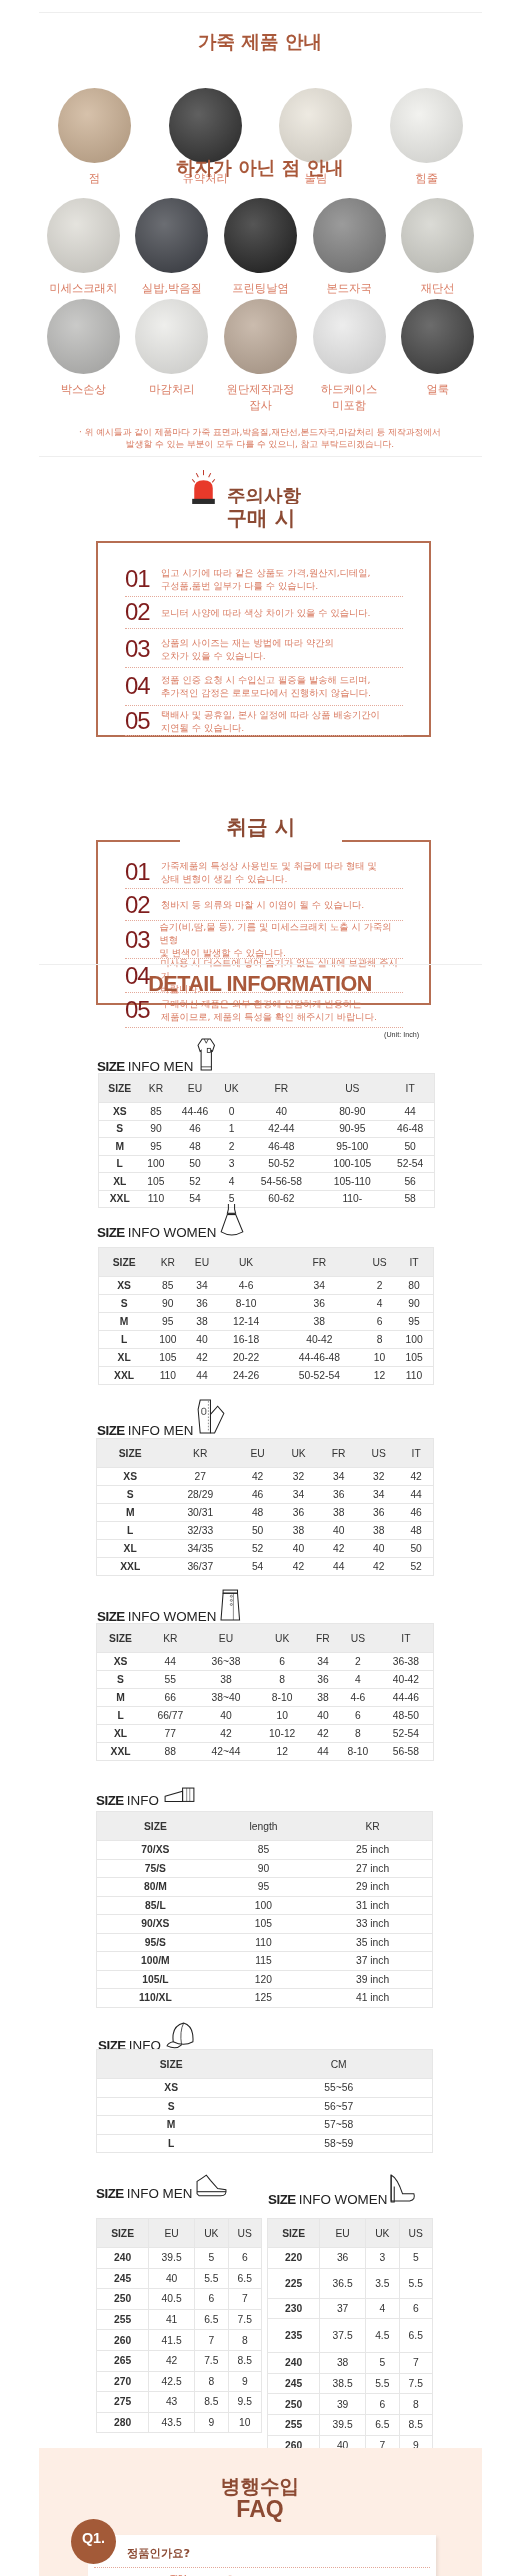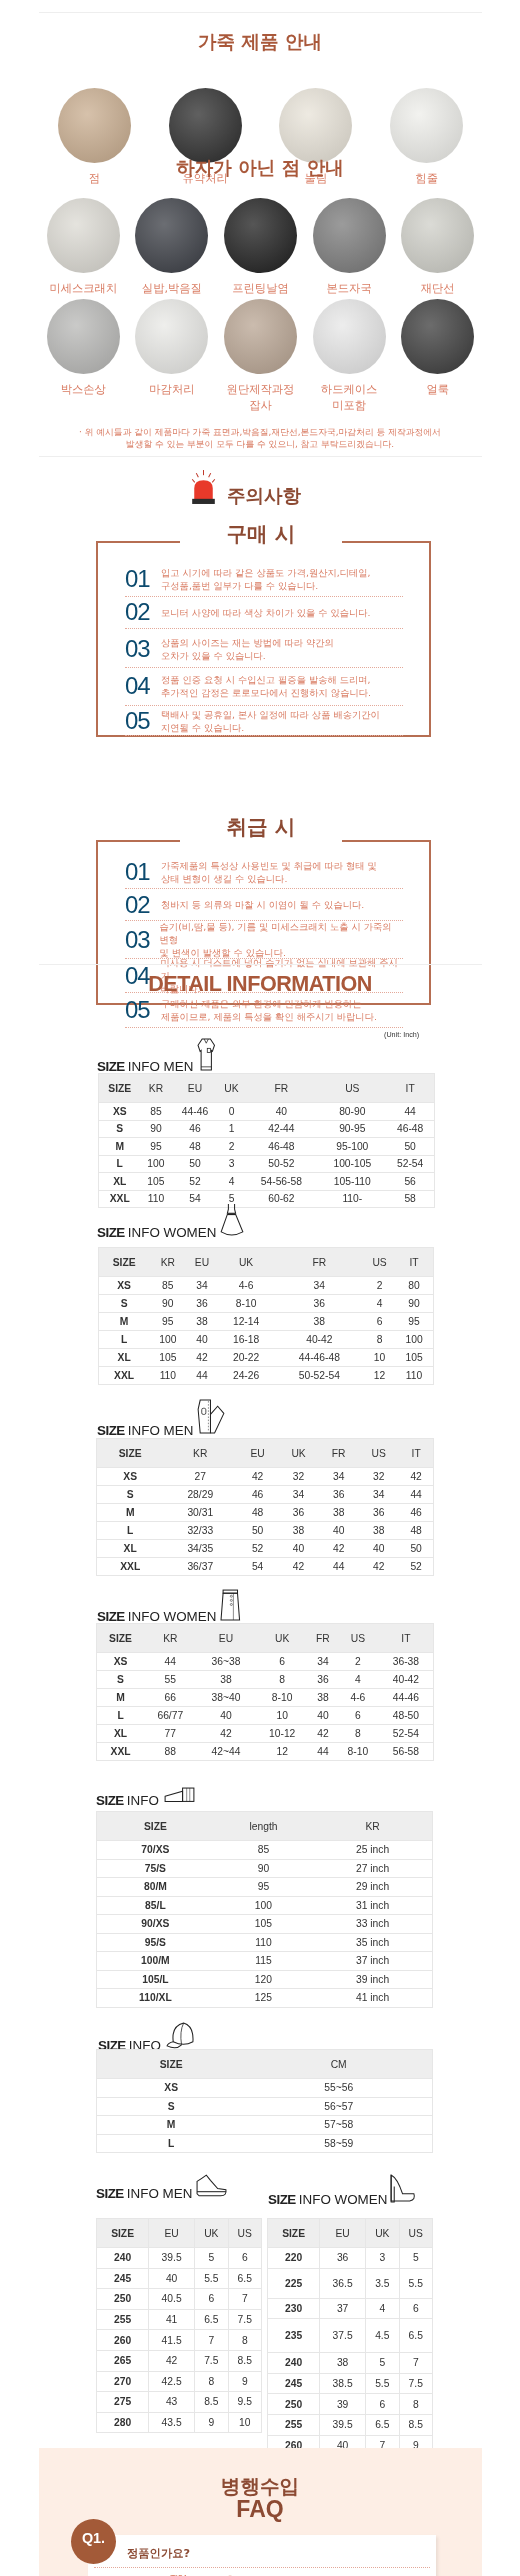--- a/index.html
+++ b/index.html
@@ -11,21 +11,21 @@
   .circle-row { position: absolute; left: 39px; width: 443px; display: flex; justify-content: space-around; }
   .circle-item { width: 89px; display: flex; flex-direction: column; align-items: center; }
   .oval { width: 73px; height: 73px; border-radius: 50%; overflow: hidden; }
   .circle-label { margin-top: 8.2px; color: #d97b62; font-size: 11.3px; text-align: center; line-height: 15.5px; white-space: pre-line; }
   .note { color: #d97b62; font-size: 8.8px; text-align: center; left: 0; width: 520px; line-height: 12px; }
 
   
   .cbox { position: absolute; left: 96px; width: 335px; border: 2.6px solid #b66e52; }
   .cbox-title { position: absolute; left: 180px; width: 165px; text-align: center; background: #fff; color: #8c4a33; font-weight: bold; font-size: 20.6px; }
   .citem { position: absolute; left: 28px; width: 278px; border-bottom: 1px dotted #e4a99a; display: flex; align-items: center; }
-  .cnum { font-size: 24px; color: #0c4a6e; width: 36px; font-family: "Liberation Sans", sans-serif; letter-spacing: -1px; }
+  .cnum { font-size: 24px; color: #7f1d1d; width: 36px; font-family: "Liberation Sans", sans-serif; letter-spacing: -1px; }
   .ctext { color: #d97b62; font-size: 9.3px; line-height: 13px; }
 
   
   .size-head { position: absolute; font-size: 13.4px; color: #222; font-family: "Liberation Sans", sans-serif; display: flex; align-items: flex-end; }
   .size-head b { font-weight: bold; margin-right: 3.1px; letter-spacing: -0.5px; }
   .stable { position: absolute; border-collapse: collapse; font-family: "Liberation Sans", sans-serif; border: 1px solid #e6e6e6; }
   .stable th { background: #eeeeee; font-weight: normal; font-size: 10.3px; color: #333; height: 29px; }
   .stable th:first-child { font-weight: bold; }
   .stable td { font-size: 10.3px; color: #333; text-align: center; border-top: 1px solid #e6e6e6; }
   .stable td:first-child { font-weight: bold; }
@@ -125,21 +125,21 @@
     <line x1="8" y1="20" x2="13" y2="26" stroke="#c0392b" stroke-width="2"></line>
     <line x1="52" y1="20" x2="47" y2="26" stroke="#c0392b" stroke-width="2"></line>
     <path d="M12 60 L12 38 Q12 22 30 22 Q48 22 48 38 L48 60 Z" fill="#e8392a"></path>
     <rect x="8" y="58" width="44" height="10" fill="#2b2b2b"></rect>
   </svg>
 </div>
 <div class="abs" style="top:483px;left:227px;font-size:18.5px;font-weight:bold;color:#8c4a33;">주의사항</div>
 
 <div class="cbox" style="top:541px;height:100px;border-bottom:none;"></div>
 <div class="cbox" style="top:541px;height:196px;"></div>
-<div class="cbox-title" style="top:520px;left:180px;width:162px;height:31px;">구매 시</div>
+<div class="cbox-title" style="top:504px;left:180px;width:162px;height:31px;">구매 시</div>
 <div id="purchase-items">
     <div class="citem" style="left: 125px; top: 562px; height: 35px;">
       <div class="cnum">01</div>
       <div class="ctext">
         <div>입고 시기에 따라 같은 상품도 가격,원산지,디테일,</div>
         <div>구성품,품번 일부가 다를 수 있습니다.</div>
       </div>
     </div>
     <div class="citem" style="left: 125px; top: 596px; height: 33px;">
       <div class="cnum">02</div>

